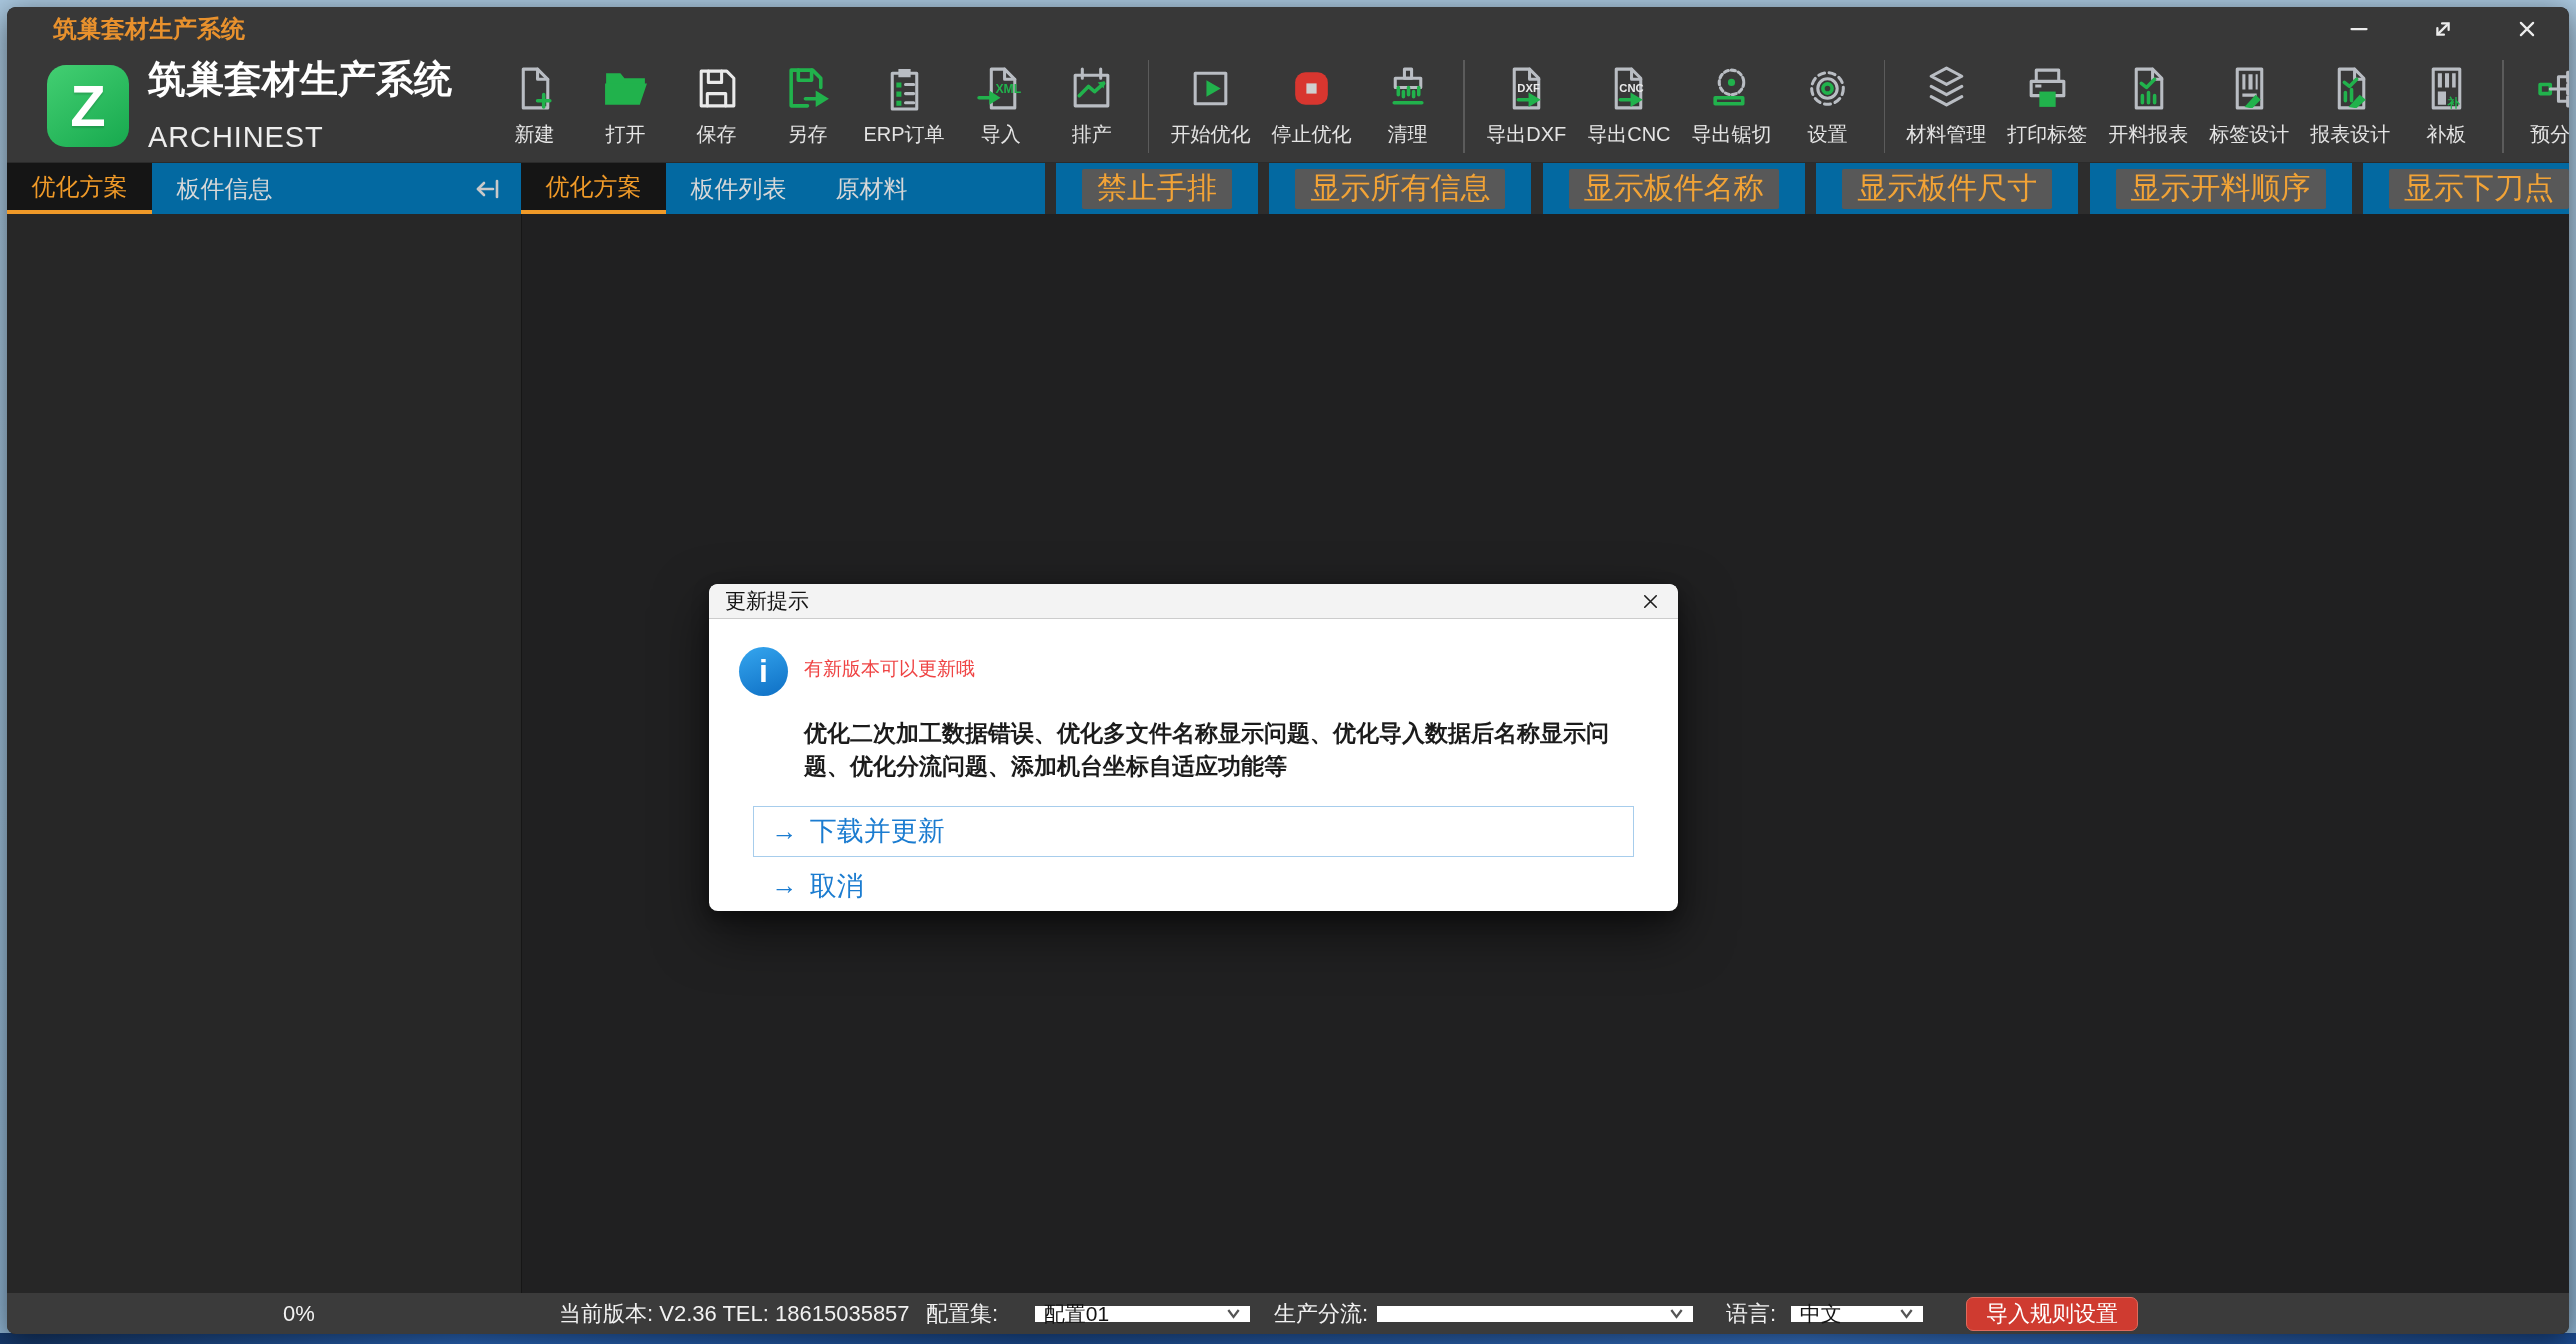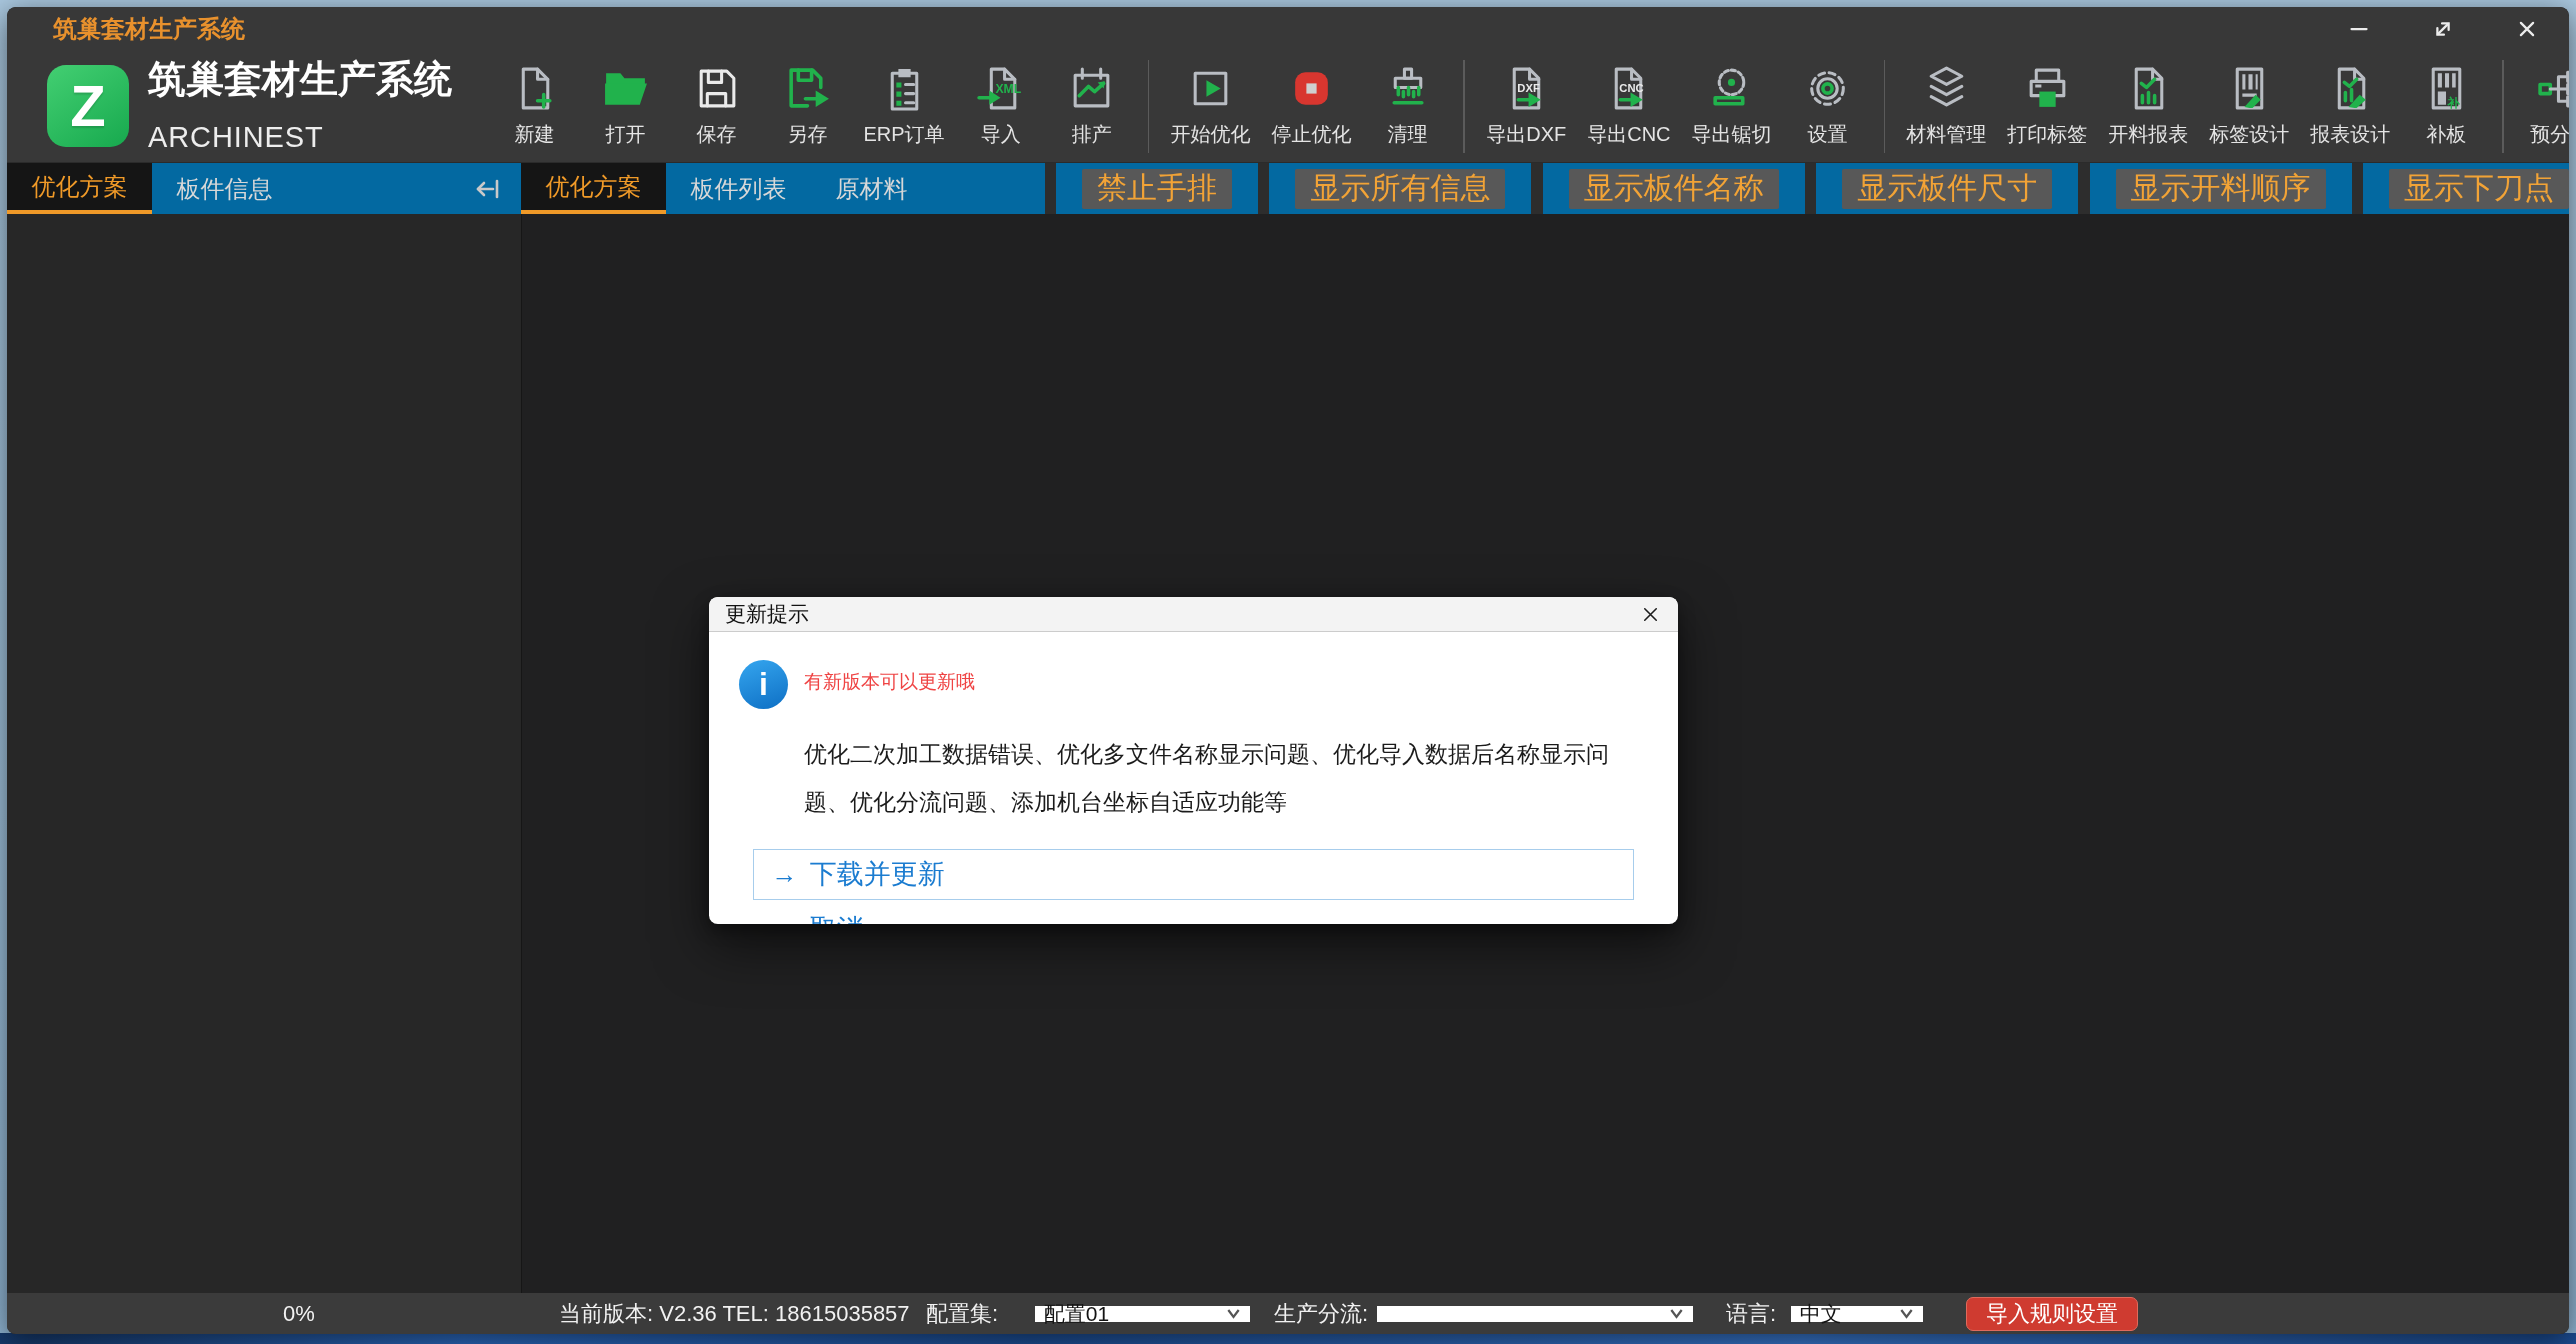--- a/index.html
+++ b/index.html
@@ -61,33 +61,33 @@
   .sb-select{background:#fff;color:#141414;height:16px;display:flex;align-items:center;
     justify-content:space-between;padding:0 7px 0 8.8px;font-size:21px;box-sizing:border-box;}
   .sb-select svg{width:19px;height:19px;fill:none;stroke:#555;stroke-width:2.6;}
   .sb-btn{height:34px;display:flex;align-items:center;justify-content:center;color:#fff;
     font-size:22px;border-radius:7px;box-sizing:border-box;white-space:nowrap;}
   .sb-btn.red{background:#cf3b30;border:1.8px solid #e06a5c;}
   .sb-btn.green{background:#3da93f;border:1.8px solid #74c572;margin-top:45px;}
   
   .dialog{position:absolute;left:709px;top:584px;width:969px;height:327px;background:#fff;
     border-radius:8.8px;overflow:hidden;display:flex;flex-direction:column;z-index:50;
-    box-shadow:0 21px 53px rgba(0,0,0,.55),0 5.3px 16px rgba(0,0,0,.35);margin-top:13px;}
+    box-shadow:0 21px 53px rgba(0,0,0,.55),0 5.3px 16px rgba(0,0,0,.35);}
   .dialog-titlebar{height:34px;flex:0 0 auto;background:#f3f3f3;display:flex;align-items:center;
     padding:0 16px;border-bottom:0.9px solid #cccccc;}
   .dialog-title{font-size:21px;color:#121212;}
   .dialog-close{margin-left:auto;display:flex;align-items:center;}
   .dialog-close svg{width:23px;height:23px;fill:none;stroke:#1c1c1c;stroke-width:2.2;stroke-linecap:round;}
   .dialog-body{flex:1;padding:26px 44px 0 30px;}
   .dlg-row{display:flex;align-items:flex-start;gap:16px;}
   .info-circle{flex:0 0 49px;width:49px;height:49px;border-radius:50%;margin-top:1.8px;
     background:linear-gradient(160deg,#35a6ef,#0e6fc4);color:#fff;font-size:32px;font-weight:bold;
     display:flex;align-items:center;justify-content:center;}
   .dlg-heading{font-size:19px;color:#ef4444;margin-top:10.5px;}
-  .dlg-text{font-size:23px;color:#1b1b1b;line-height:48px;margin:21px 0 0 65px;max-width:880px;}
+  .dlg-text{font-size:23px;color:#1b1b1b;line-height:33px;margin:21px 0 0 65px;max-width:880px;font-weight:bold;}
   .dlg-actions{margin:23px 0 0 14px;}
   .dlg-action{display:flex;align-items:center;gap:12.3px;color:#1b7cd0;font-size:27px;
     height:51px;padding:0 17.5px;box-sizing:border-box;border:0.9px solid transparent;}
   .dlg-action.boxed{border-color:#a7cdec;}
   .dlg-action + .dlg-action{margin-top:8.8px;height:40px;}
   .dlg-arrow{font-size:26px;}
 </style>
 </head>
 <body>
 

